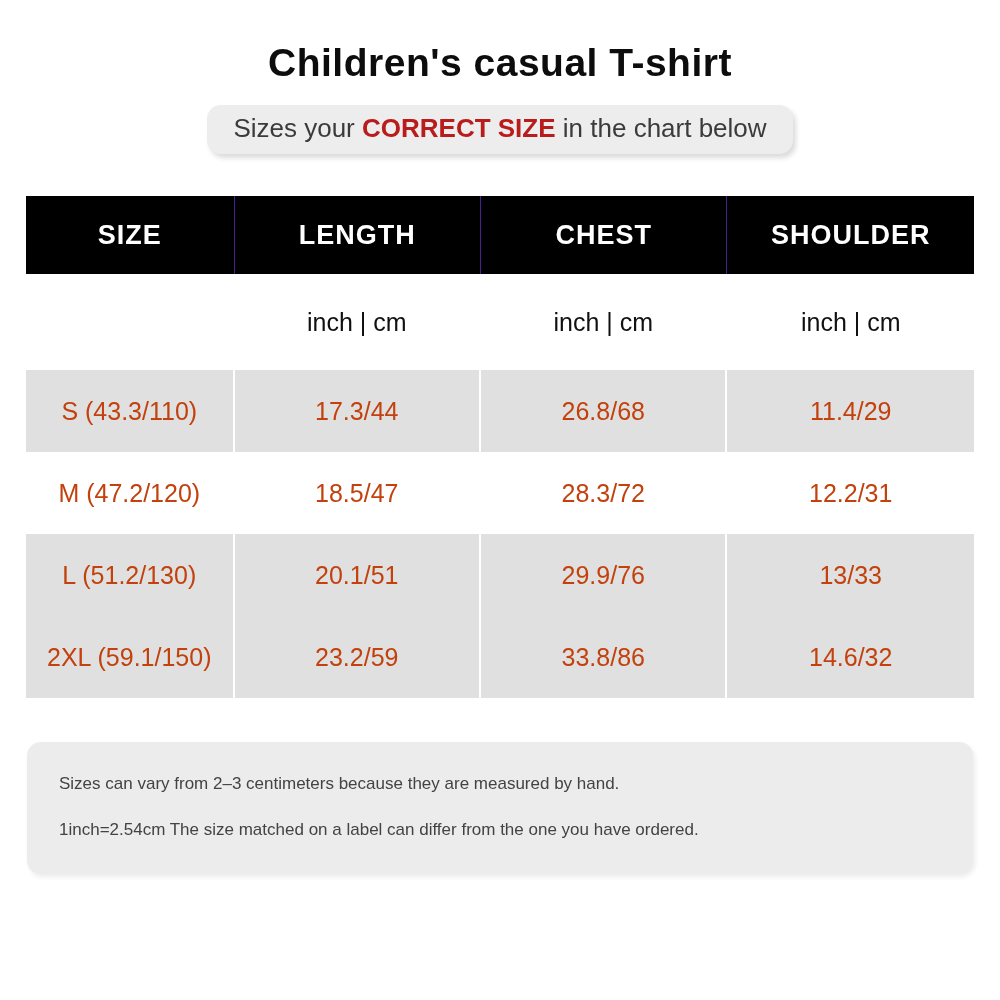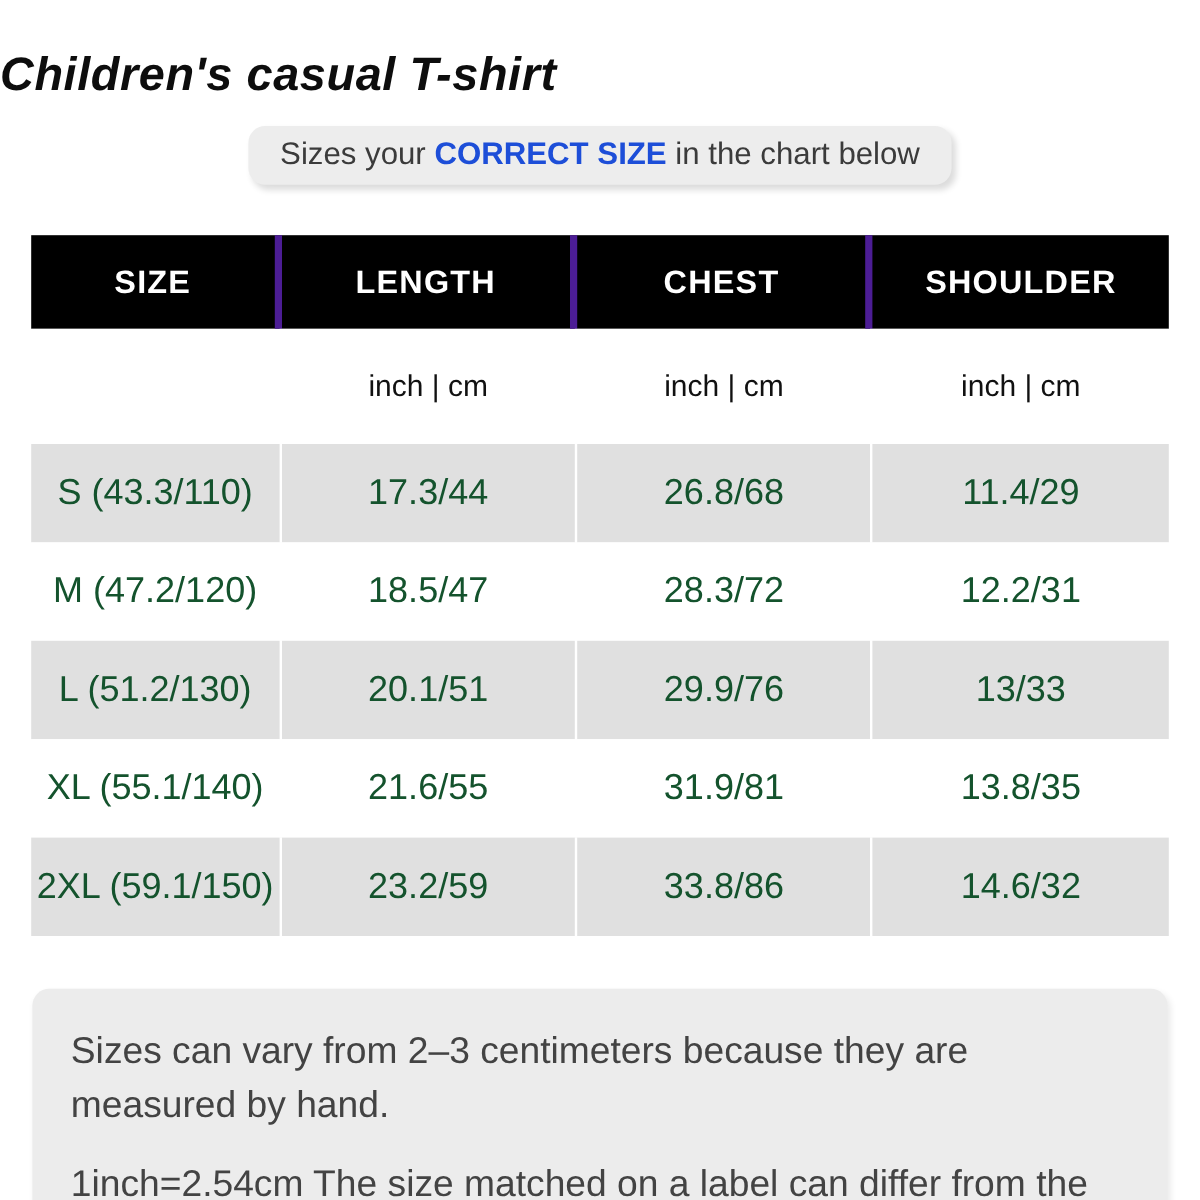--- a/index.html
+++ b/index.html
@@ -6,88 +6,88 @@
   html, body { width: 1000px; height: 1000px; background: #ffffff; }
   body {
     font-family: "Liberation Sans", "DejaVu Sans", sans-serif;
     color: #1a1a1a;
     overflow: hidden;
   }
 
   
   .page-title {
     margin-top: 41px;
+    text-align: center;
     font-size: 39px;
     font-weight: 800;
     letter-spacing: 0.5px;
     color: #0d0d0d;
-    font-style: italic;
   }
 
   
   .pill-wrap { text-align: center; margin-top: 20px; }
   .pill {
     display: inline-block;
     background: #ededed;
     border-radius: 14px;
     padding: 8px 26px 10px 26px;
     font-size: 26px;
     color: #3b3b3b;
     box-shadow: 3px 4px 5px rgba(0,0,0,0.14);
   }
-  .pill .highlight { color: #1d4ed8; font-weight: 600; text-align: center; }
+  .pill .highlight { color: #b91c1c; font-weight: 600; text-align: center; }
 
   
   .size-table {
     width: 948px;
     margin: 42px auto 0 auto;
   }
   .trow {
     display: grid;
     grid-template-columns: 22% 26% 26% 26%;
   }
   .trow.header { height: 78px; background: #000000; }
   .trow.units  { height: 96px; background: #ffffff; }
   .trow.data   { height: 82px; }
   .trow.data.alt { background: #e0e0e0; }
   .trow.data.plain { background: #ffffff; }
 
   .cell {
     display: flex;
     align-items: center;
     justify-content: center;
-    font-size: 30px;
-    color: #14532d;
+    font-size: 25px;
+    color: #c2410c;
     text-align: center;
   }
   .trow.header .cell {
     color: #ffffff;
     font-weight: 700;
     font-size: 27px;
     letter-spacing: 1px;
-    border-right: 6px solid #4c1d95;
+    border-right: 1px solid #4c1d95;
   }
   .trow.header .cell:last-child { border-right: none; }
   .trow.units .cell, .trow.data .cell {
     border-right: 2px solid #ffffff;
   }
   .trow.units .cell:last-child, .trow.data .cell:last-child { border-right: none; }
   .trow.units .cell { font-size: 25px; color: #111111; }
 
   
   .notes-box {
     width: 946px;
     margin: 44px auto 0 auto;
     background: #ececec;
     border-radius: 14px;
     padding: 30px 32px 32px 32px;
     box-shadow: 2px 3px 5px rgba(0,0,0,0.08);
   }
   .notes-box p {
-    font-size: 31px;
+    font-size: 17px;
     color: #434343;
     line-height: 1.45;
   }
   .notes-box p + p { margin-top: 21px; }
 </style>
 </head>
 <body>
 
 <h1 class="page-title">Children's casual T-shirt</h1>
 
@@ -127,26 +127,20 @@
     <div class="cell">12.2/31</div>
   </div>
 
   <div class="trow data alt">
     <div class="cell">L (51.2/130)</div>
     <div class="cell">20.1/51</div>
     <div class="cell">29.9/76</div>
     <div class="cell">13/33</div>
   </div>
 
-  <div class="trow data plain">
-    <div class="cell">XL (55.1/140)</div>
-    <div class="cell">21.6/55</div>
-    <div class="cell">31.9/81</div>
-    <div class="cell">13.8/35</div>
-  </div>
 
   <div class="trow data alt">
     <div class="cell">2XL (59.1/150)</div>
     <div class="cell">23.2/59</div>
     <div class="cell">33.8/86</div>
     <div class="cell">14.6/32</div>
   </div>
 
 </div>
 

